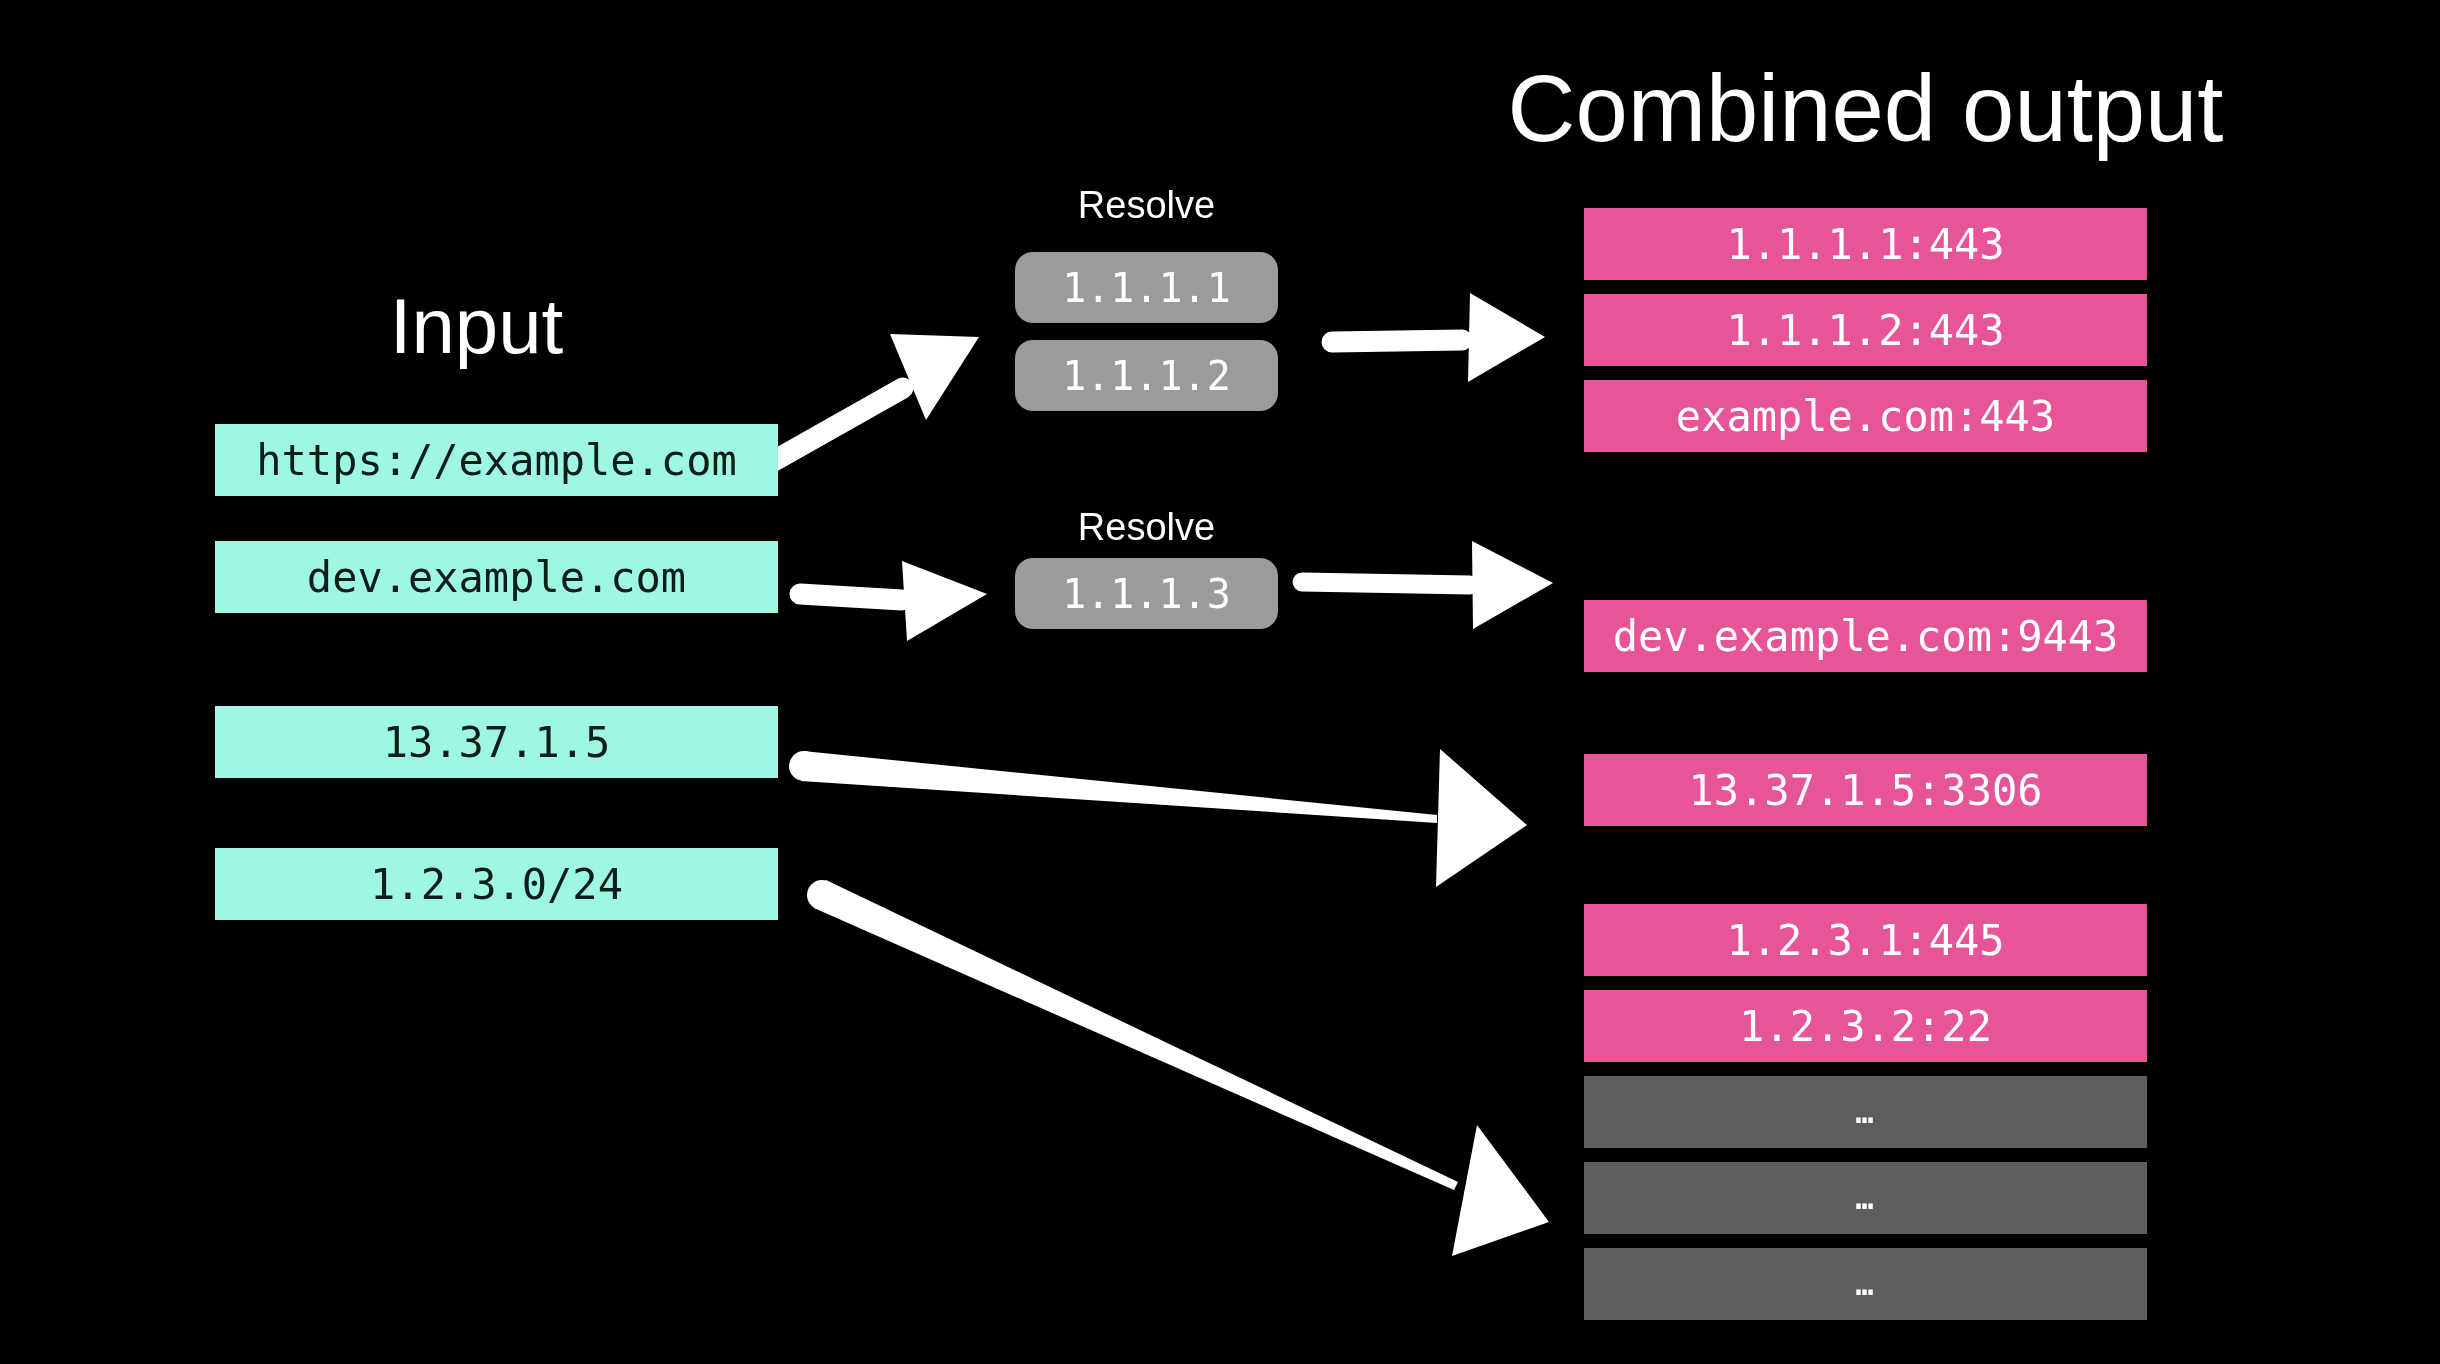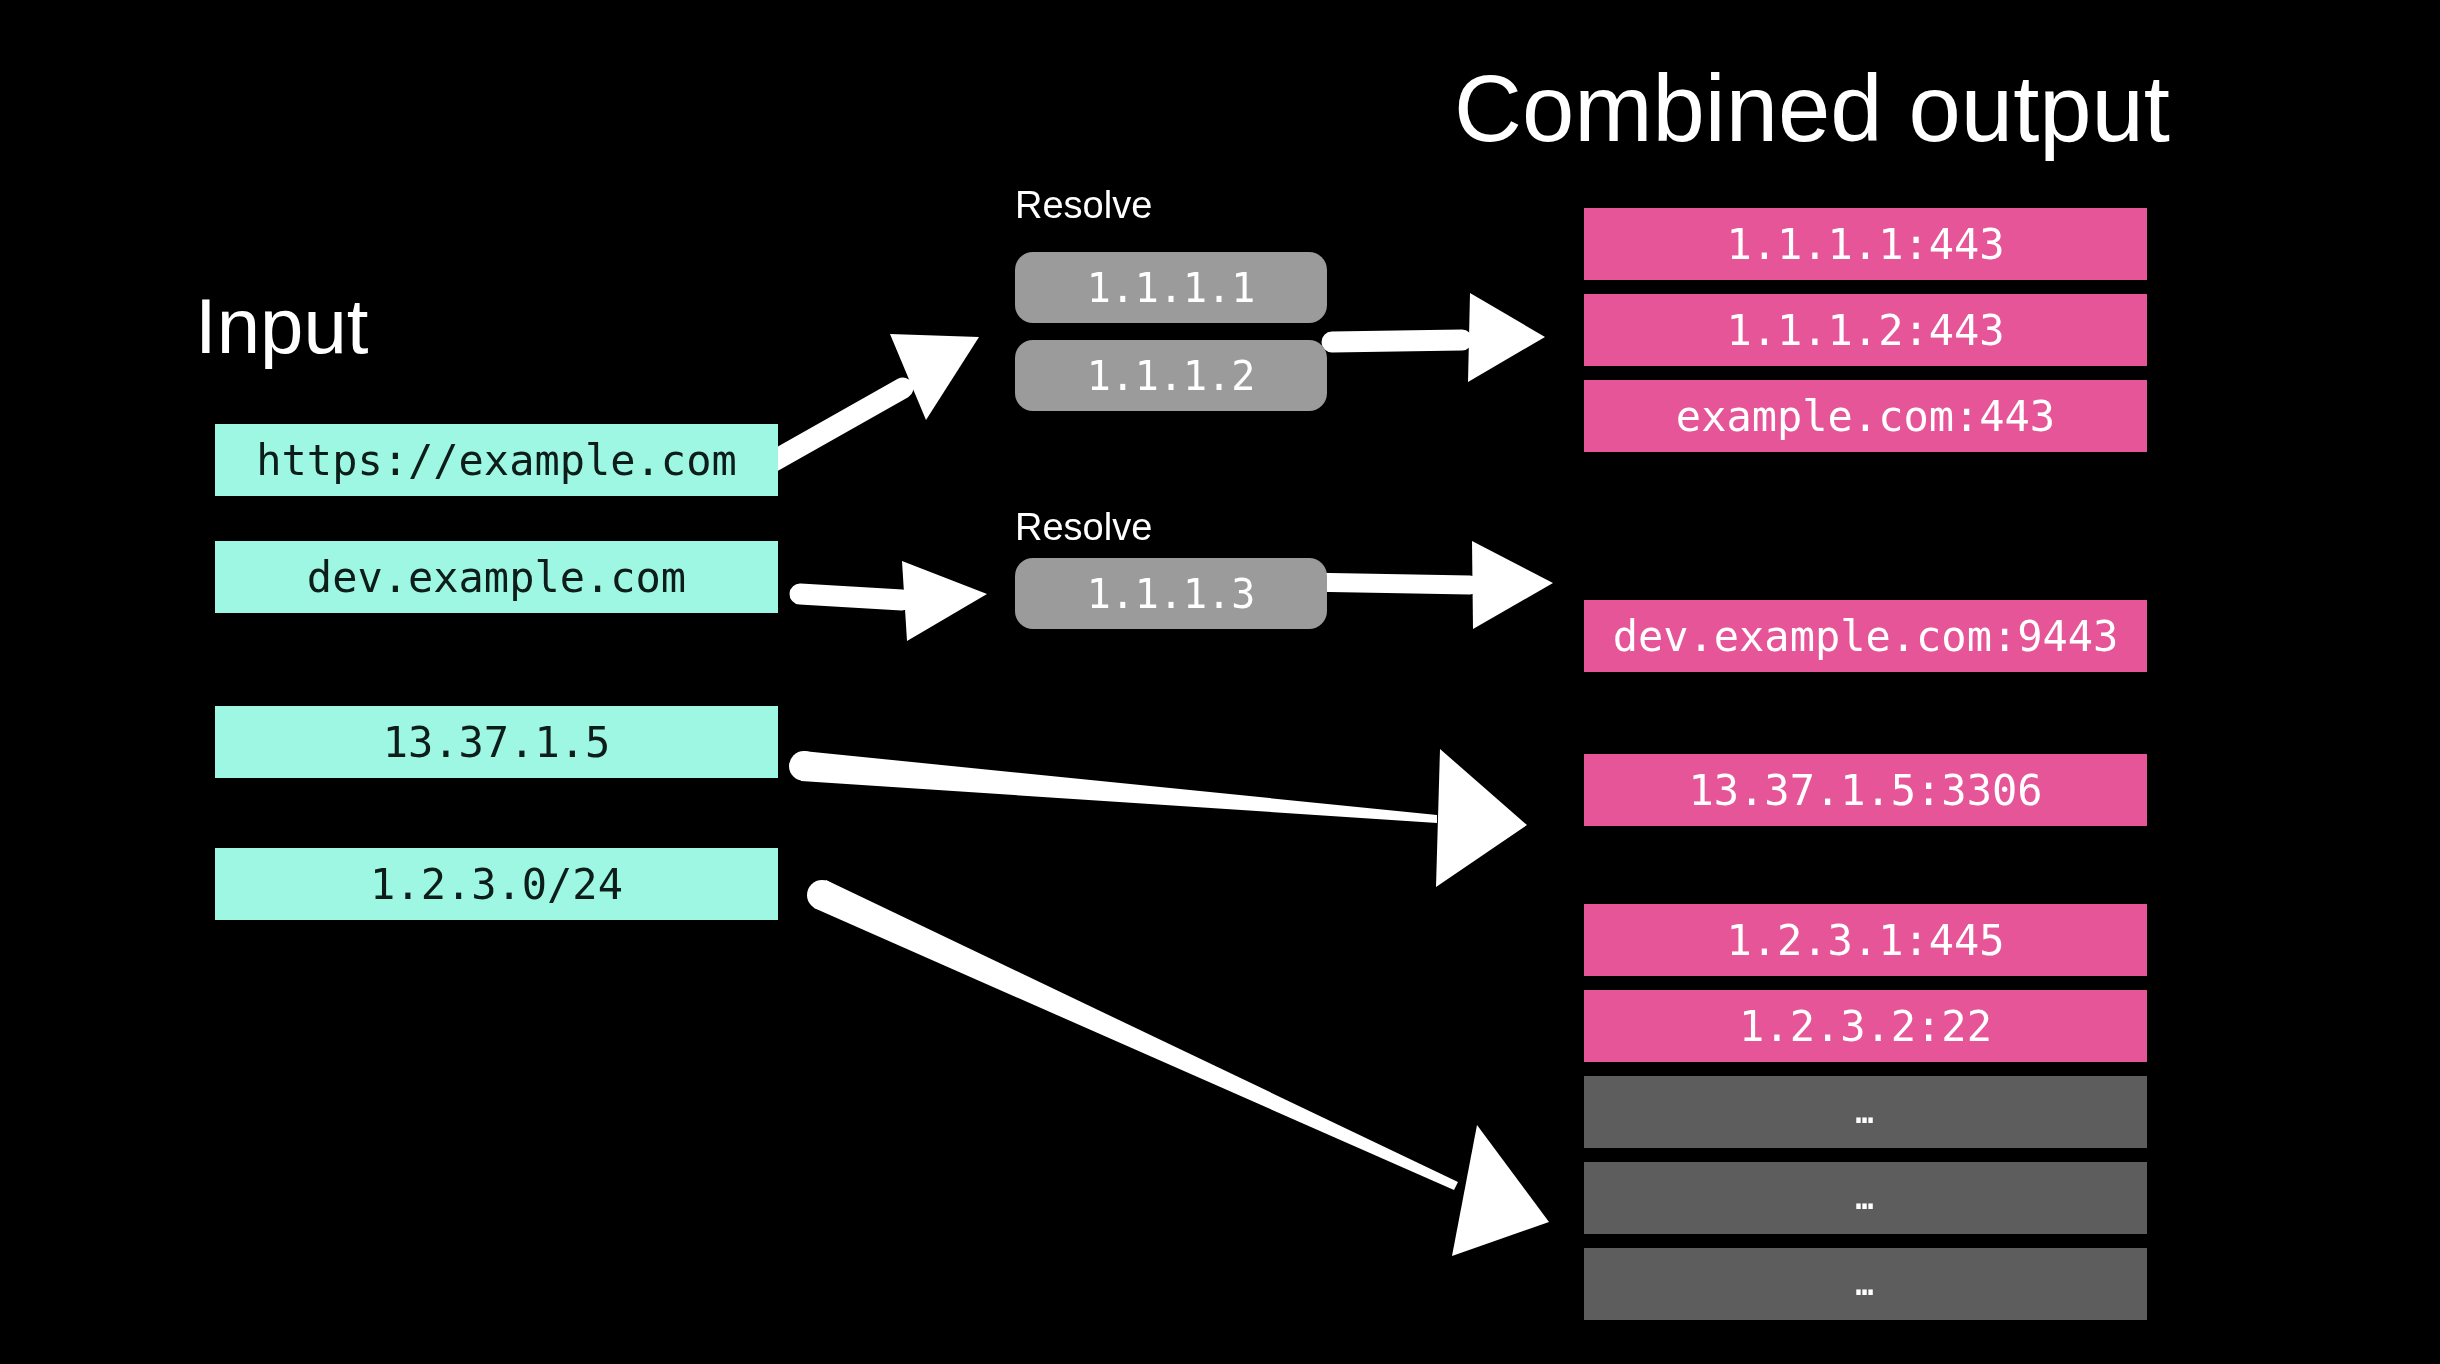--- a/index.html
+++ b/index.html
@@ -1,30 +1,30 @@
 <!DOCTYPE html>
 <html><head>
 <meta charset="utf-8">
 <style>
   html,body{margin:0;padding:0;background:#000;}
   .canvas{
     position:relative;width:2440px;height:1364px;background:#000;
     overflow:hidden;font-family:"Liberation Sans",sans-serif;
   }
   .arrows-layer{position:absolute;left:0;top:0;width:2440px;height:1364px;}
-  .heading{position:absolute;color:#ffffff;line-height:1;white-space:nowrap;}
+  .heading{position:absolute;color:#ffffff;text-align:center;line-height:1;white-space:nowrap;}
   .heading.input-title{left:195px;width:563px;top:287px;font-size:78px;}
   .heading.output-title{left:1454px;width:823px;top:62px;font-size:94px;}
   .heading.resolve-title{left:1015px;width:263px;font-size:38px;}
   .box{
     position:absolute;display:flex;align-items:center;justify-content:center;
     font-family:"DejaVu Sans Mono",monospace;white-space:nowrap;
   }
   .input-box{left:195px;width:563px;height:72px;background:#9ef7e3;color:#0d1d1a;font-size:42px;margin-left:20px;}
-  .resolve-box{left:1015px;width:312px;height:71px;background:#9b9b9b;color:#ffffff;font-size:40px;border-radius:18px;}
+  .resolve-box{left:1015px;width:263px;height:71px;background:#9b9b9b;color:#ffffff;font-size:40px;border-radius:18px;}
   .output-box{left:1584px;width:563px;height:72px;background:#e75599;color:#ffffff;font-size:42px;text-align:right;}
   .output-box.muted{background:#5d5d5d;font-size:30px;font-weight:bold;letter-spacing:2px;}
 </style>
 </head>
 <body>
 
 <div class="canvas">
 
   <svg class="arrows-layer" viewBox="0 0 2440 1364">
     <g fill="#ffffff" stroke="none">

